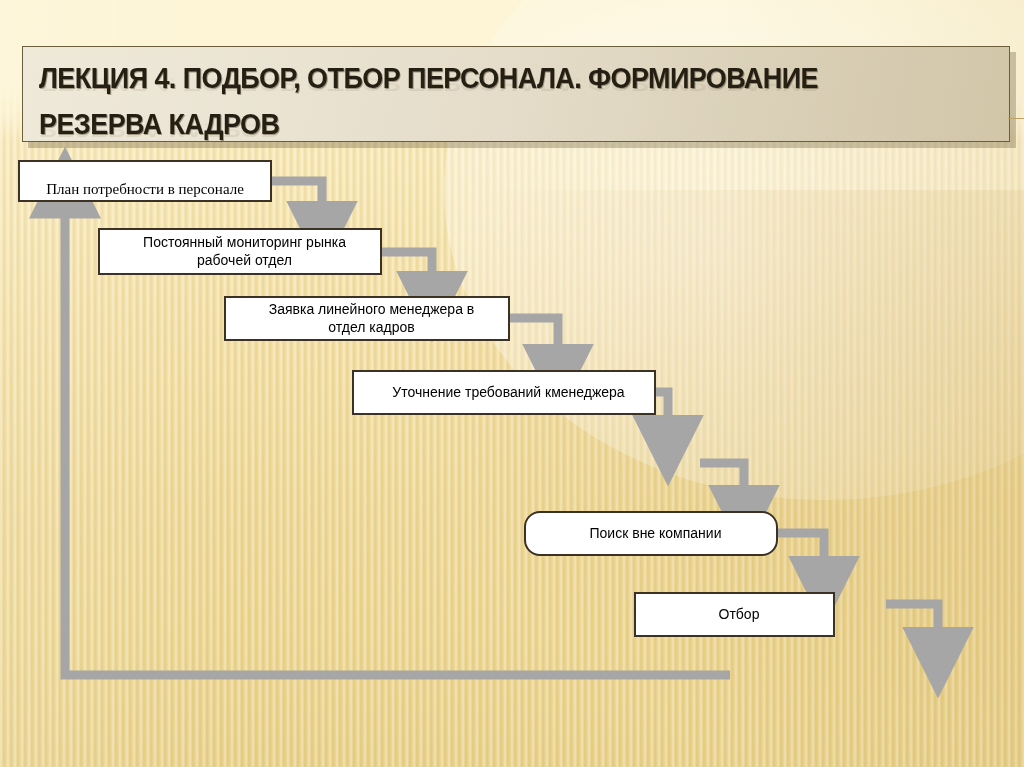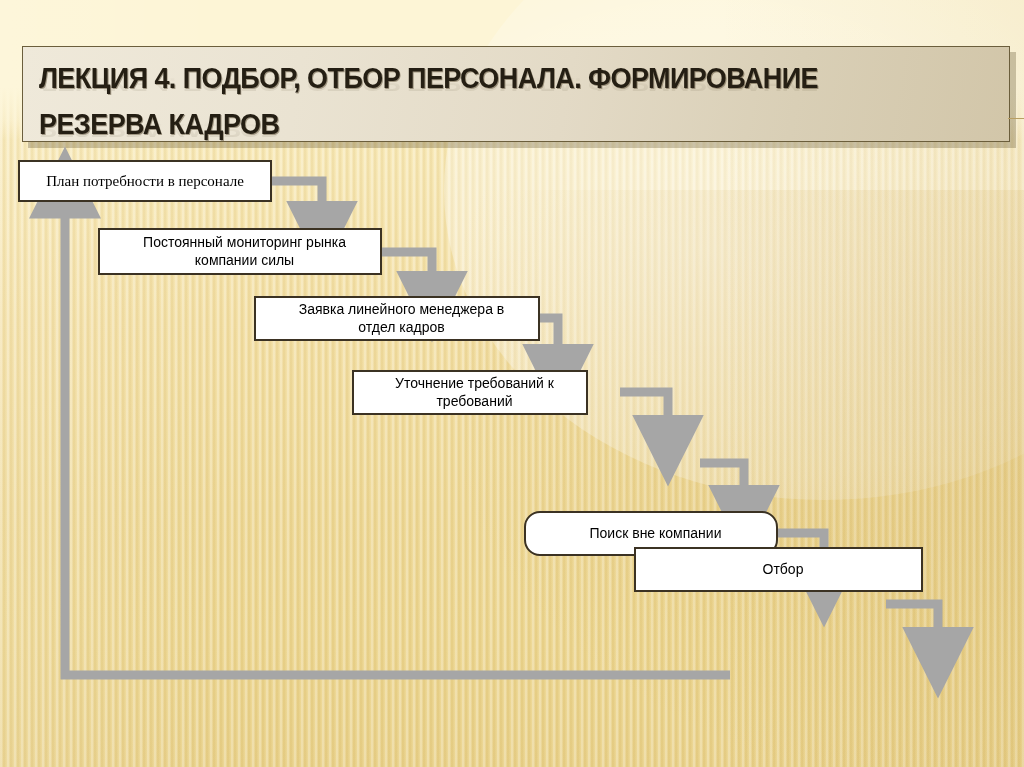--- a/index.html
+++ b/index.html
@@ -248,43 +248,43 @@
         <path d="M700,463 L744,463 L744,498" marker-end="url(#ah)"></path>
 
         <path d="M778,533 L824,533 L824,569" marker-end="url(#ah)"></path>
 
         <path d="M886,604 L938,604 L938,640" marker-end="url(#ah)"></path>
 
         <path d="M730,675 L65,675 L65,205" marker-end="url(#ahu)"></path>
       </g>
     </svg>
 
-    <div class="node serif" style="left:18px; top:160px; width:254px; height:42px;">
+    <div class="node serif" style="left:18px; top:160px; width:254px; height:42px;align-items:flex-end;">
       <span>План потребности в персонале</span>
     </div>
 
     <div class="node sans" style="left:98px; top:228px; width:284px; height:47px; flex-direction:column;">
       <span>Постоянный мониторинг рынка</span>
-      <span>компании силы</span>
-    </div>
-
-    <div class="node sans" style="left:224px; top:296px; width:286px; height:45px; flex-direction:column;margin-left:30px;">
+      <span>рабочей отдел</span>
+    </div>
+
+    <div class="node sans" style="left:224px; top:296px; width:286px; height:45px; flex-direction:column;">
       <span>Заявка линейного менеджера в</span>
       <span>отдел кадров</span>
     </div>
 
-    <div class="node sans" style="left:352px; top:370px; width:236px; height:45px; flex-direction:column;">
+    <div class="node sans" style="left:352px; top:370px; width:304px; height:45px; flex-direction:row;">
       <span>Уточнение требований к</span>
-      <span>требований</span>
+      <span>менеджера</span>
     </div>
 
 
     <div class="node sans" style="left:524px; top:511px; width:254px; height:45px;border-radius:16px;">
       <span>Поиск вне компании</span>
     </div>
 
-    <div class="node sans" style="left:634px; top:547px; width:289px; height:45px;">
+    <div class="node sans" style="left:634px; top:592px; width:201px; height:45px;">
       <span>Отбор</span>
     </div>
 
 
   </div>
 </div>
 
 </body></html>

